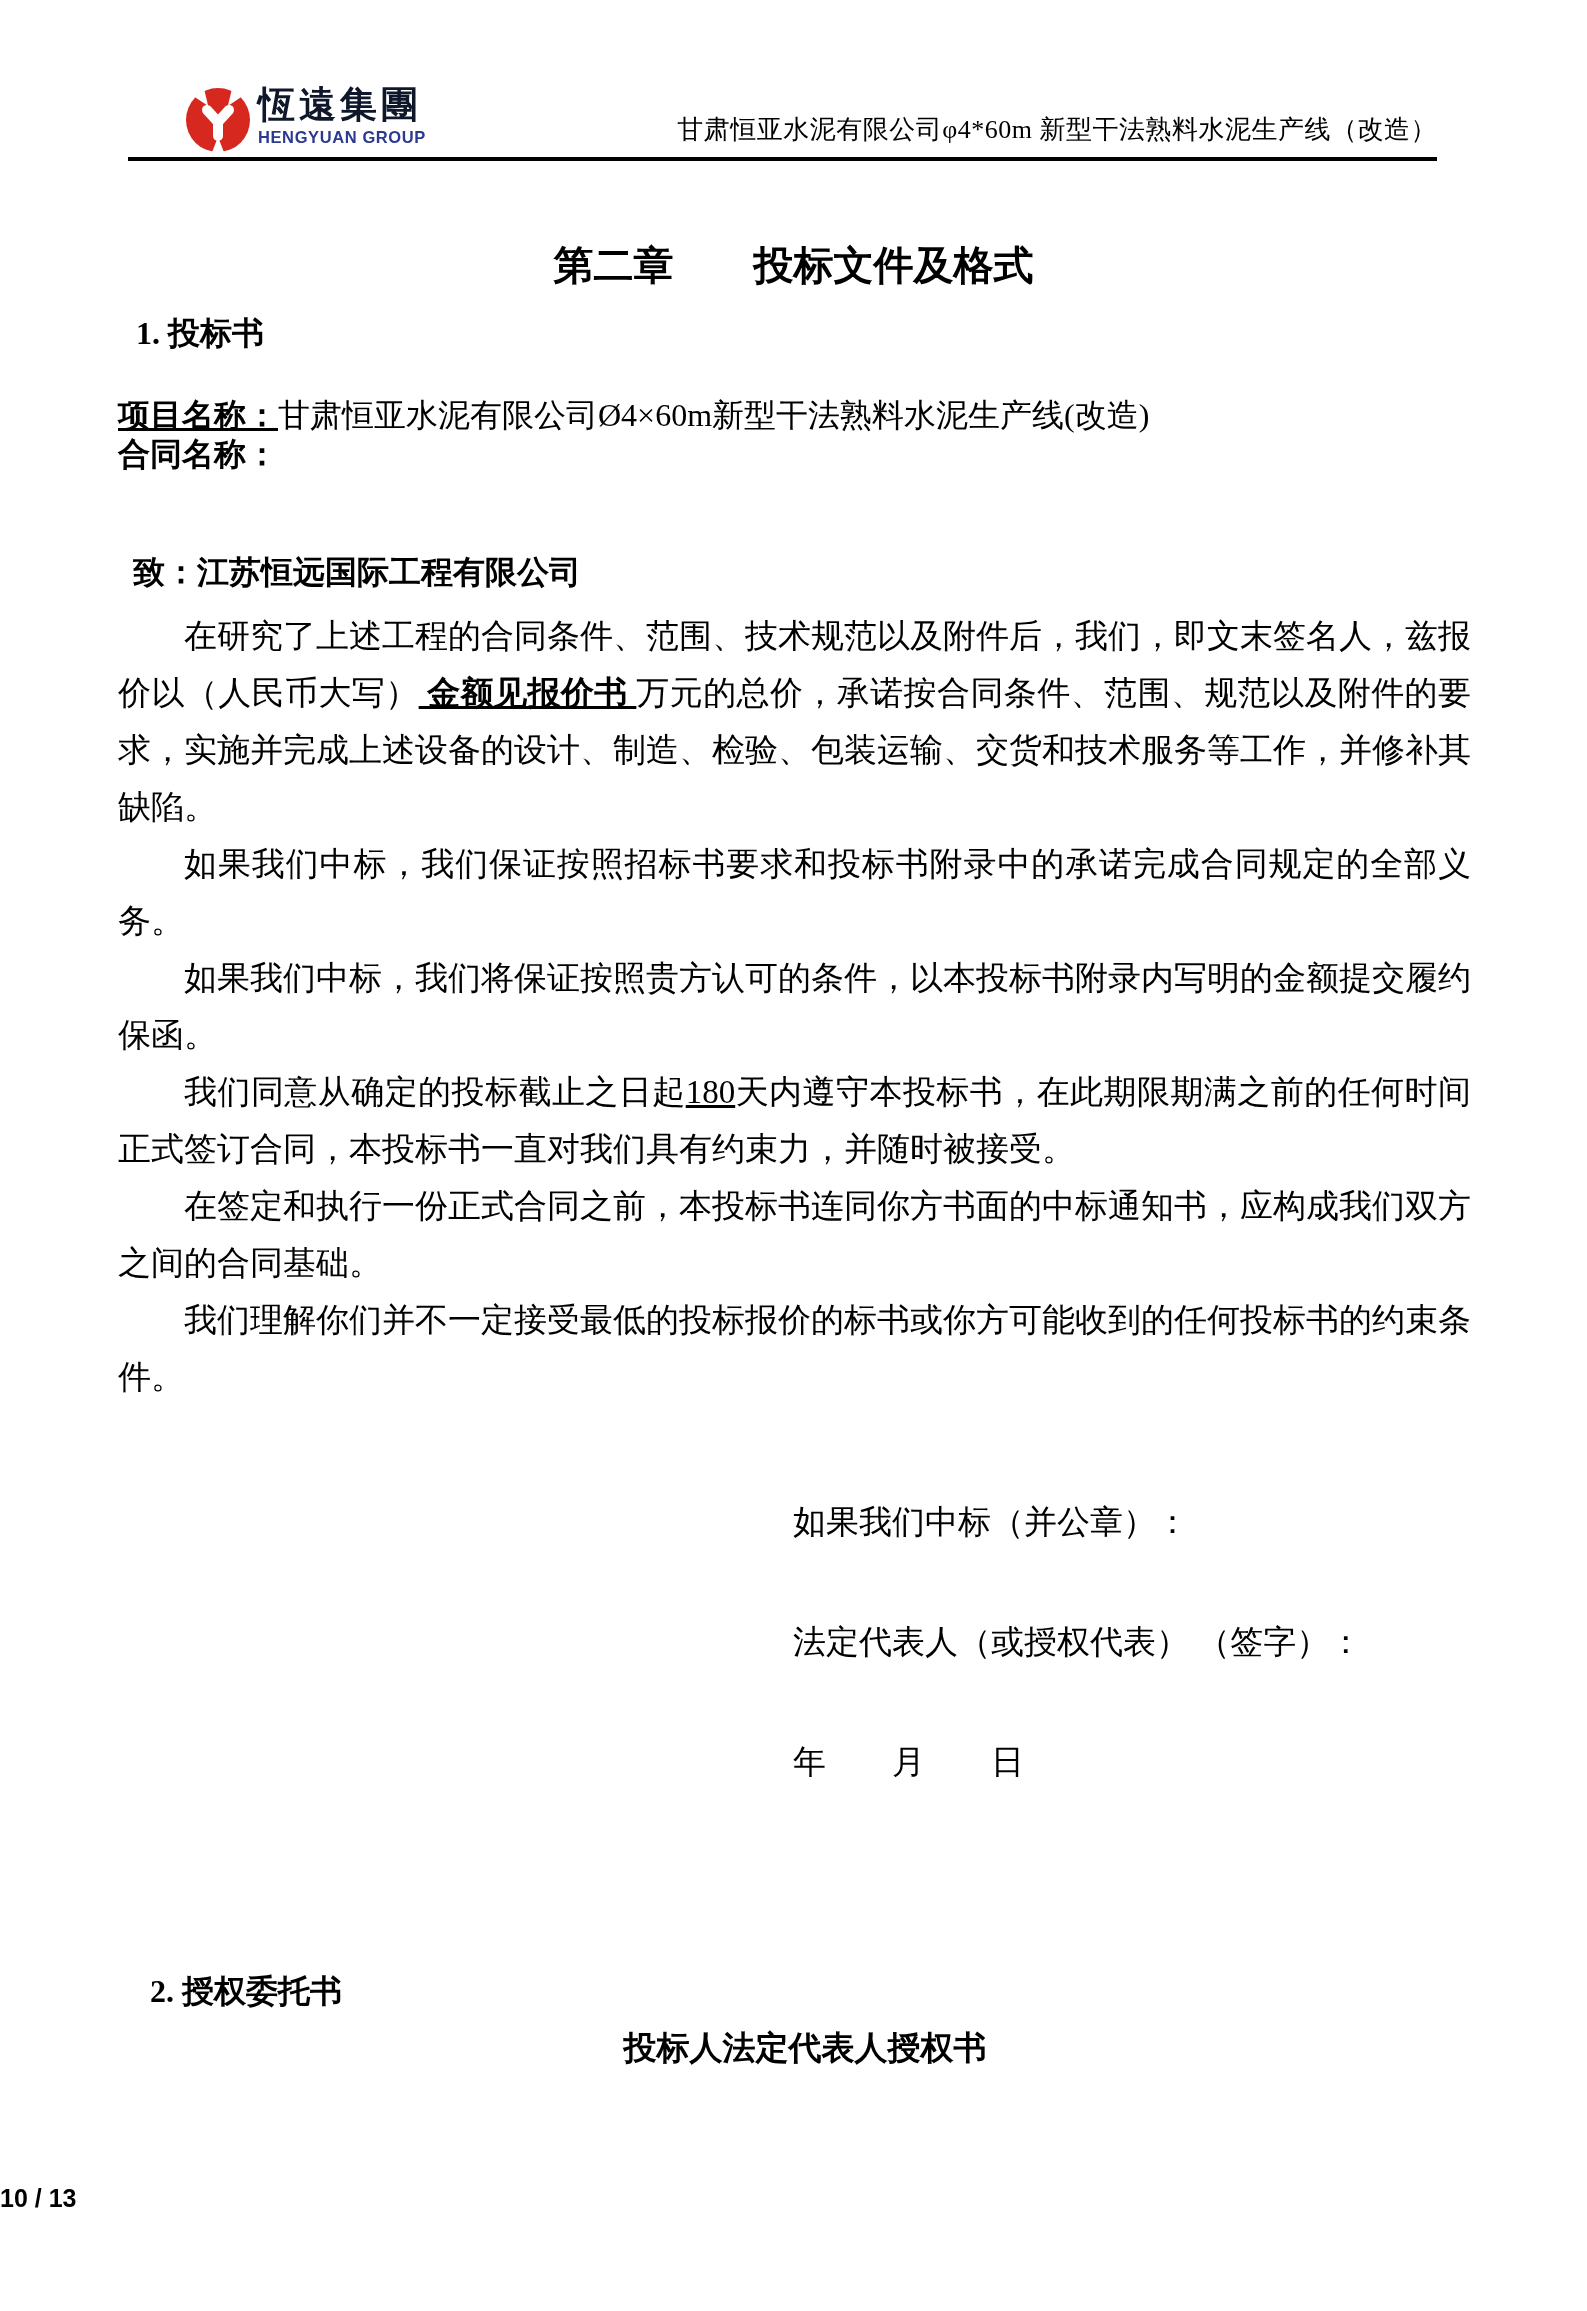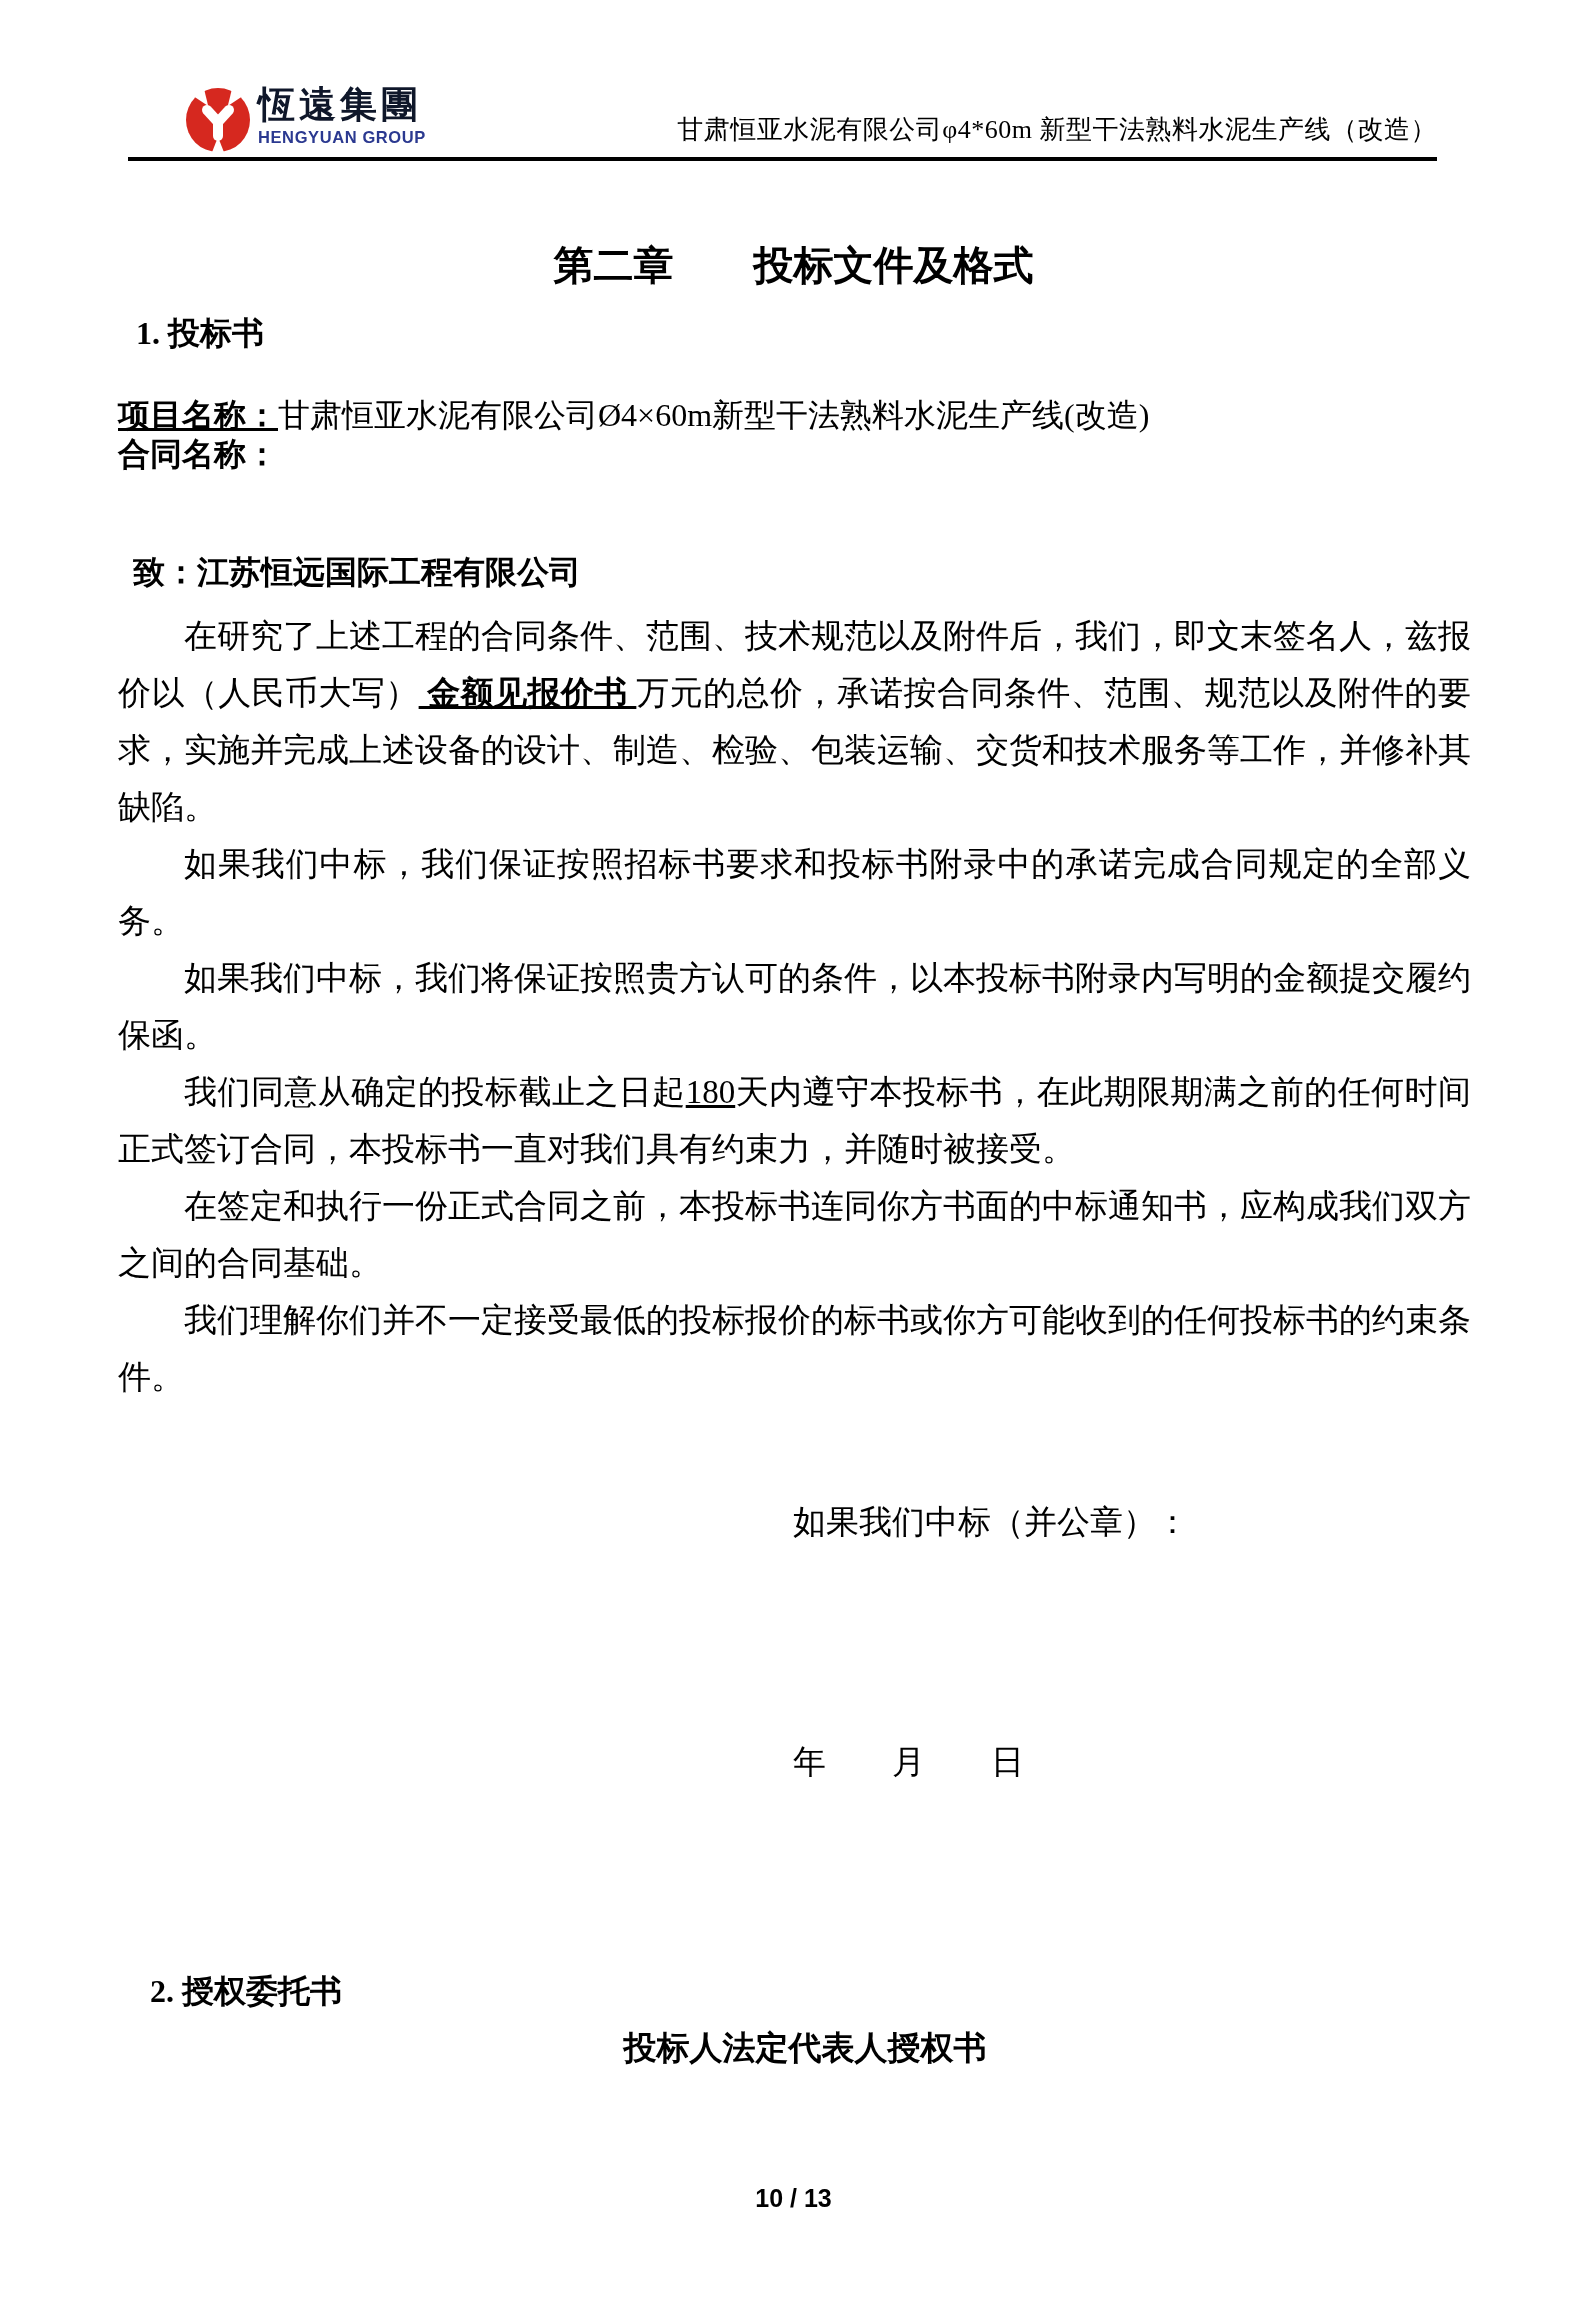--- a/index.html
+++ b/index.html
@@ -65,21 +65,21 @@
   
   .s2-heading { position:absolute; top:1970px; left:150px; font-size:32px; font-weight:bold; }
   .s2-subtitle {
     position:absolute; top:2026px; left:0; width:100%;
     text-align:center; font-size:33px; font-weight:bold;padding-left:23px;
   }
 
   
   .page-number {
     position:absolute; top:2184px; left:0; width:100%;
-    text-align:center; font-size:25px; font-weight:bold;
+    font-size:25px; font-weight:bold;
     font-family:"Liberation Sans","DejaVu Sans",sans-serif;
   }
 </style>
 </head>
 <body>
 
 <div class="page">
 
   <div class="logo">
     <svg class="logo-icon" viewBox="0 0 64 70">
@@ -120,20 +120,21 @@
   <div class="body-block">
       <p class="body-para"><span>在研究了上述工程的合同条件、范围、技术规范以及附件后，我们，即文末签名人，兹报价以（人民币大写）</span><span style="font-weight: bold; text-decoration: underline;"> 金额见报价书 </span><span>万元的总价，承诺按合同条件、范围、规范以及附件的要求，实施并完成上述设备的设计、制造、检验、包装运输、交货和技术服务等工作，并修补其缺陷。</span></p>
       <p class="body-para"><span>如果我们中标，我们保证按照招标书要求和投标书附录中的承诺完成合同规定的全部义务。</span></p>
       <p class="body-para"><span>如果我们中标，我们将保证按照贵方认可的条件，以本投标书附录内写明的金额提交履约保函。</span></p>
       <p class="body-para"><span>我们同意从确定的投标截止之日起</span><span style="text-decoration: underline;">180</span><span>天内遵守本投标书，在此期限期满之前的任何时间正式签订合同，本投标书一直对我们具有约束力，并随时被接受。</span></p>
       <p class="body-para"><span>在签定和执行一份正式合同之前，本投标书连同你方书面的中标通知书，应构成我们双方之间的合同基础。</span></p>
       <p class="body-para"><span>我们理解你们并不一定接受最低的投标报价的标书或你方可能收到的任何投标书的约束条件。</span></p>
     </div>
 
   <div class="sig-line sig-bidder">如果我们中标（并公章）：</div>
+  <div class="sig-line sig-rep">法定代表人（或授权代表） （签字）：</div>
   <div class="sig-line sig-date">年　　月　　日</div>
 
   <div class="s2-heading">2. 授权委托书</div>
   <div class="s2-subtitle">投标人法定代表人授权书</div>
 
   <div class="page-number">10 / 13</div>
 
 </div>
 
 </body></html>

